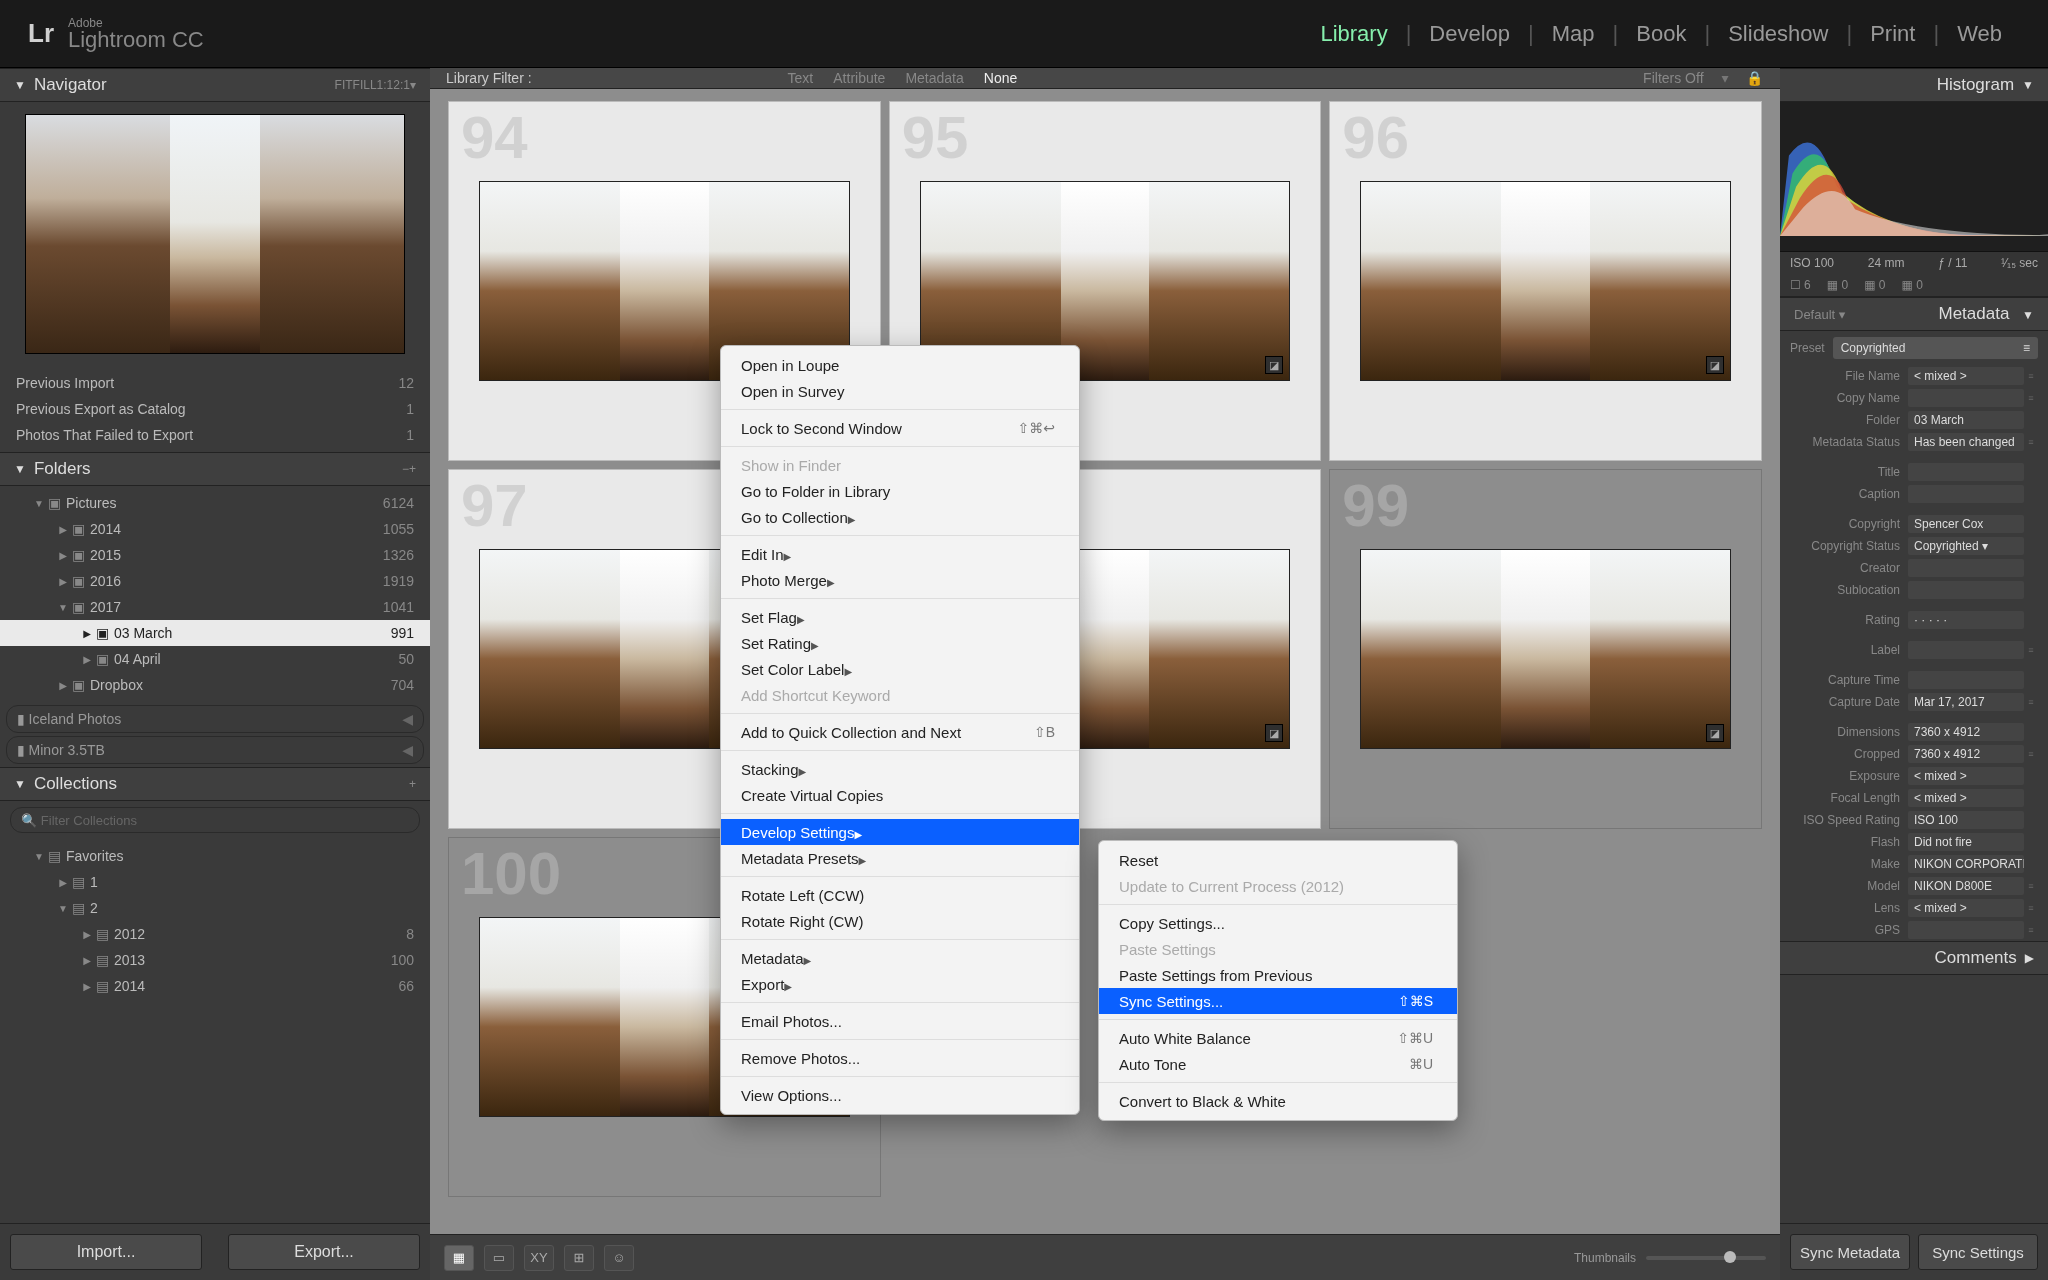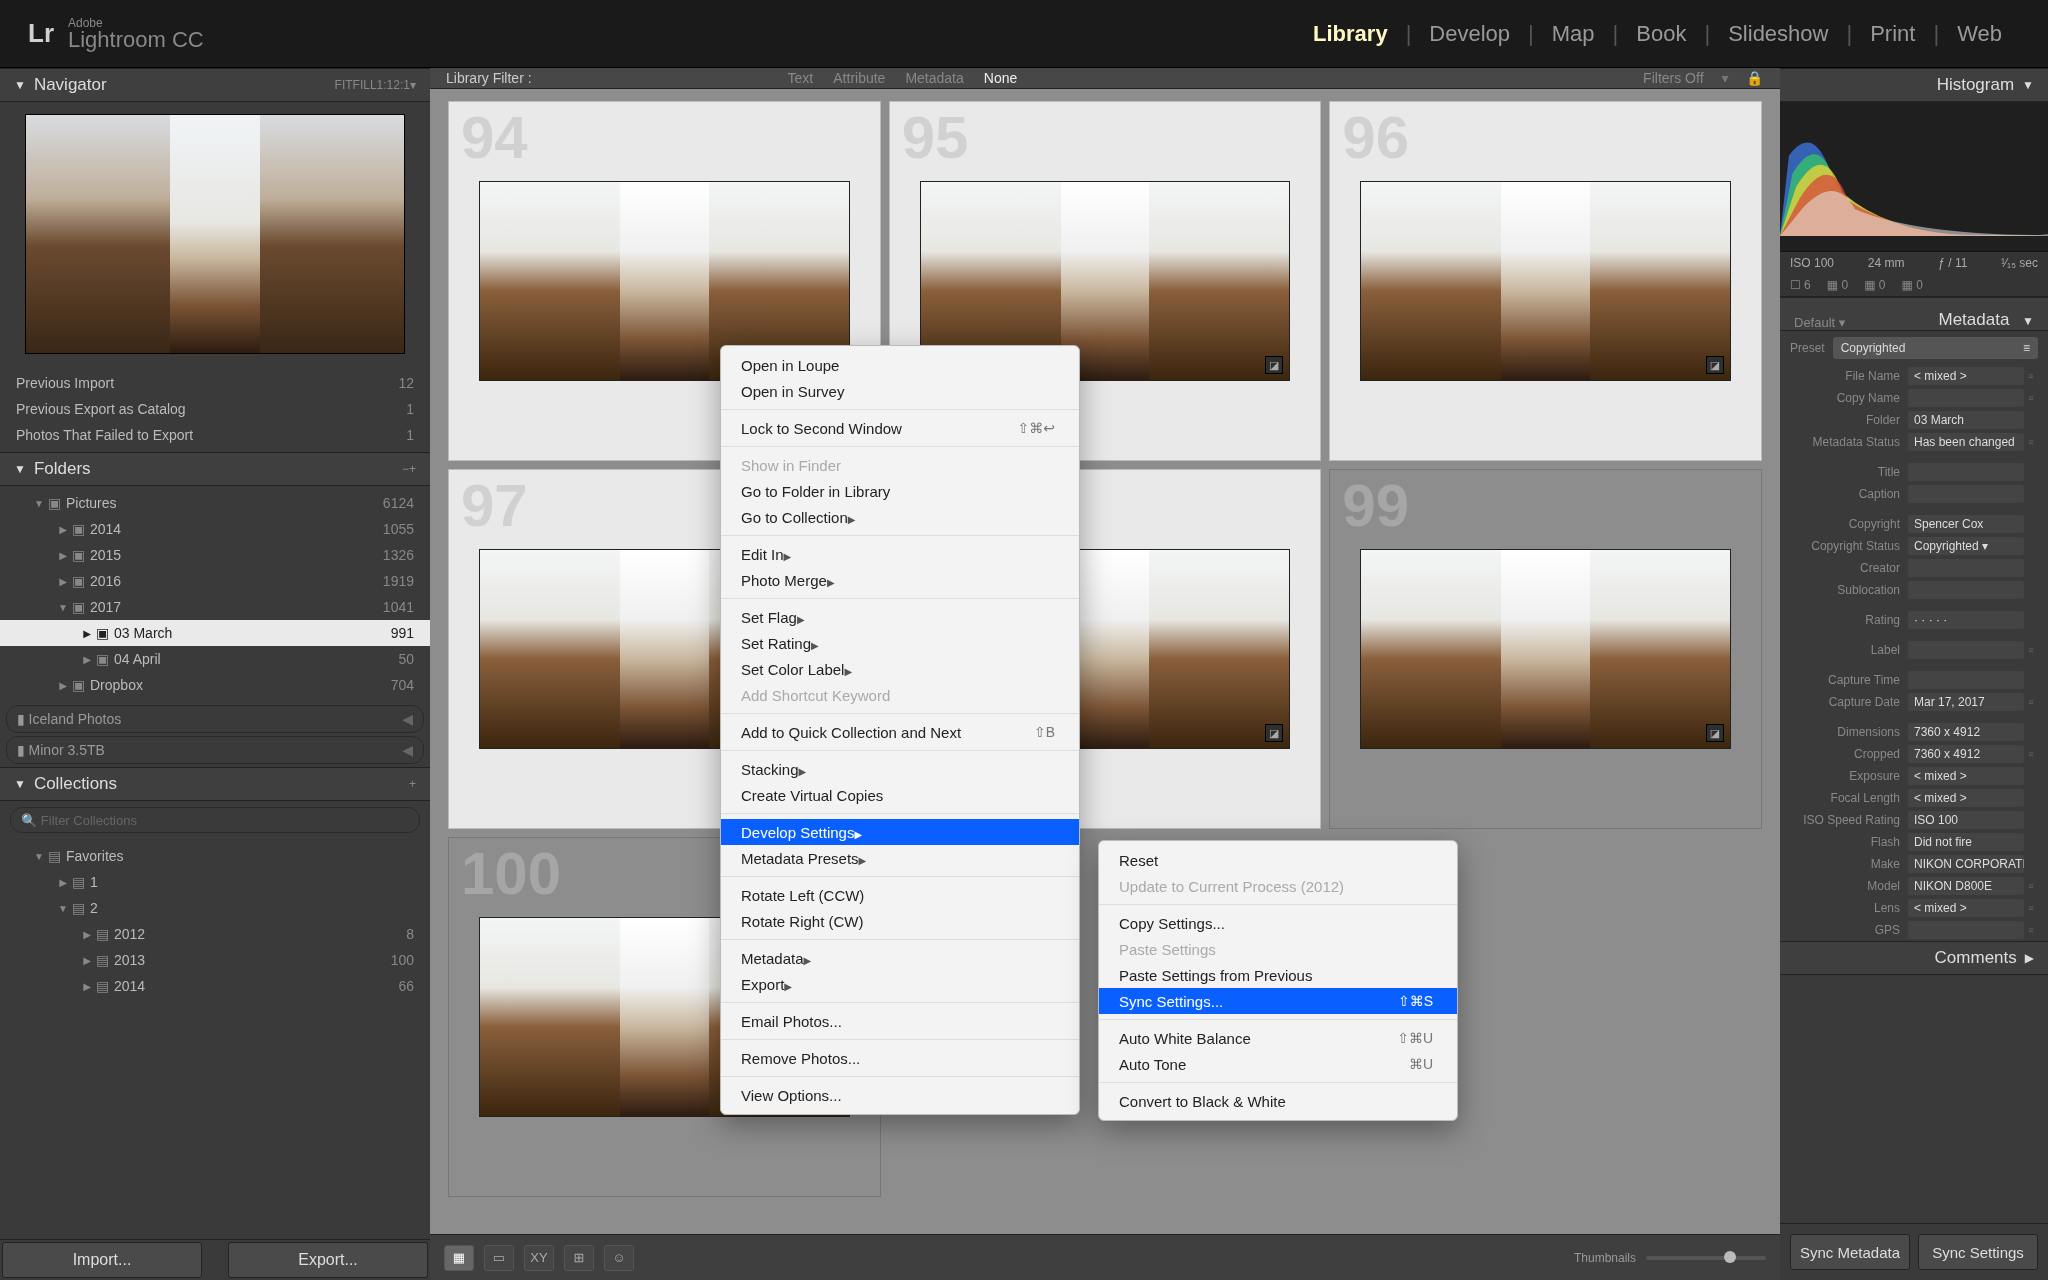--- a/index.html
+++ b/index.html
@@ -8,21 +8,21 @@
 
   
   .topbar { display:flex; align-items:center; justify-content:space-between; height:68px; padding:0 28px; background:#1a1a1a; border-bottom:1px solid #000; }
   .brand { display:flex; align-items:center; gap:14px; color:#b0b0b0; }
   .brand .lr { font-weight:700; font-size:26px; letter-spacing:0px; color:#d0d0d0; }
   .brand .adobe { font-size:12px; color:#888; line-height:1; }
   .brand .prod { font-size:22px; color:#888; line-height:1; }
   .modules { display:flex; gap:0; align-items:center; }
   .modules .mod { font-size:22px; color:#999; padding:0 18px; cursor:pointer; }
   .modules .sep { color:#555; font-size:22px; }
-  .modules .mod.active { color:#fef9c3; font-weight:700; }
+  .modules .mod.active { color:#86efac; font-weight:400; }
 
   .main { flex:1; display:flex; min-height:0; }
 
   
   .left, .right { width:430px; background:#3a3a3a; display:flex; flex-direction:column; }
   .right { width:268px; }
   .panel-header { display:flex; align-items:center; height:34px; padding:0 14px; background:#3f3f3f; border-top:1px solid #222; border-bottom:1px solid #222; font-size:17px; color:#ddd; }
   .panel-header .tri { margin-right:8px; font-size:12px; }
   .panel-header .right-tools { margin-left:auto; display:flex; font-size:12px; color:#888; align-items:center; }
   .panel-header.right-align { justify-content:flex-end; }
@@ -40,21 +40,21 @@
   .list .row.sel .cnt, .list .row.sel .chev, .list .row.sel .ficon { color:#222; }
   .list .row.depth1 { padding-left:30px; }
   .list .row.depth2 { padding-left:54px; }
   .list .row.depth3 { padding-left:78px; }
   .vol { display:flex; align-items:center; height:26px; padding:0 16px; color:#aed581; font-size:14px; border:1px solid #2a2a2a; margin:2px 6px; border-radius:3px; background:#333;}
   .vol .led { width:10px;height:10px;background:#7cb342;border-radius:2px;margin-right:8px; }
   .vol .cap { margin-left:auto; color:#888; font-size:12px; }
   .collab { height:28px; margin:3px 6px; border:1px solid #2a2a2a; border-radius:12px; display:flex; align-items:center; padding:0 10px; color:#999; font-size:14px;}
   .collab .arr { margin-left:auto; color:#666; }
 
-  .bottom-buttons { margin-top:auto; display:flex; gap:26px; padding:2px; border-top:1px solid #222; }
+  .bottom-buttons { margin-top:auto; display:flex; gap:26px; padding:10px; border-top:1px solid #222; }
   .bottom-buttons .btn { flex:1; height:36px; background:#4a4a4a; border:1px solid #222; color:#ddd; font-size:16px; border-radius:3px; display:flex; align-items:center; justify-content:center; cursor:pointer;}
 
   .search-coll { margin:6px 10px; height:26px; border:1px solid #2a2a2a; border-radius:12px; display:flex; align-items:center; padding:0 10px; color:#666; font-size:13px; }
 
   
   .center { flex:1; display:flex; flex-direction:column; background:#8d8d8d; min-width:0; }
   .filterbar { height:21px; background:#474747; display:flex; align-items:center; padding:0 16px; gap:18px; color:#bbb; font-size:14px; border-bottom:1px solid #222;}
   .filterbar .lbl { color:#ccc; font-weight:500; }
   .filterbar .opt { color:#888; cursor:pointer; }
   .filterbar .opt.active { color:#eee; }
@@ -380,21 +380,21 @@
         <span>ƒ / 11</span>
         <span>¹⁄₁₅ sec</span>
       </div>
       <div class="histo-badges" id="histo-badges">
           <span>☐ 6</span>
           <span>▦ 0</span>
           <span>▦ 0</span>
           <span>▦ 0</span>
         </div>
 
-      <div class="panel-header right-align" style="justify-content:space-between;align-items:flex-end;">
+      <div class="panel-header right-align" style="justify-content:space-between;">
         <span style="color:#888;font-size:13px;"><span>Default</span> ▾</span>
         <span>
           <span>Metadata</span>
           <span class="tri" style="margin-left:8px;">▼</span>
         </span>
       </div>
       <div class="preset-row">
         <span style="color:#888;font-size:12px;">Preset</span>
         <div class="sel">
             <span>Copyrighted</span>

